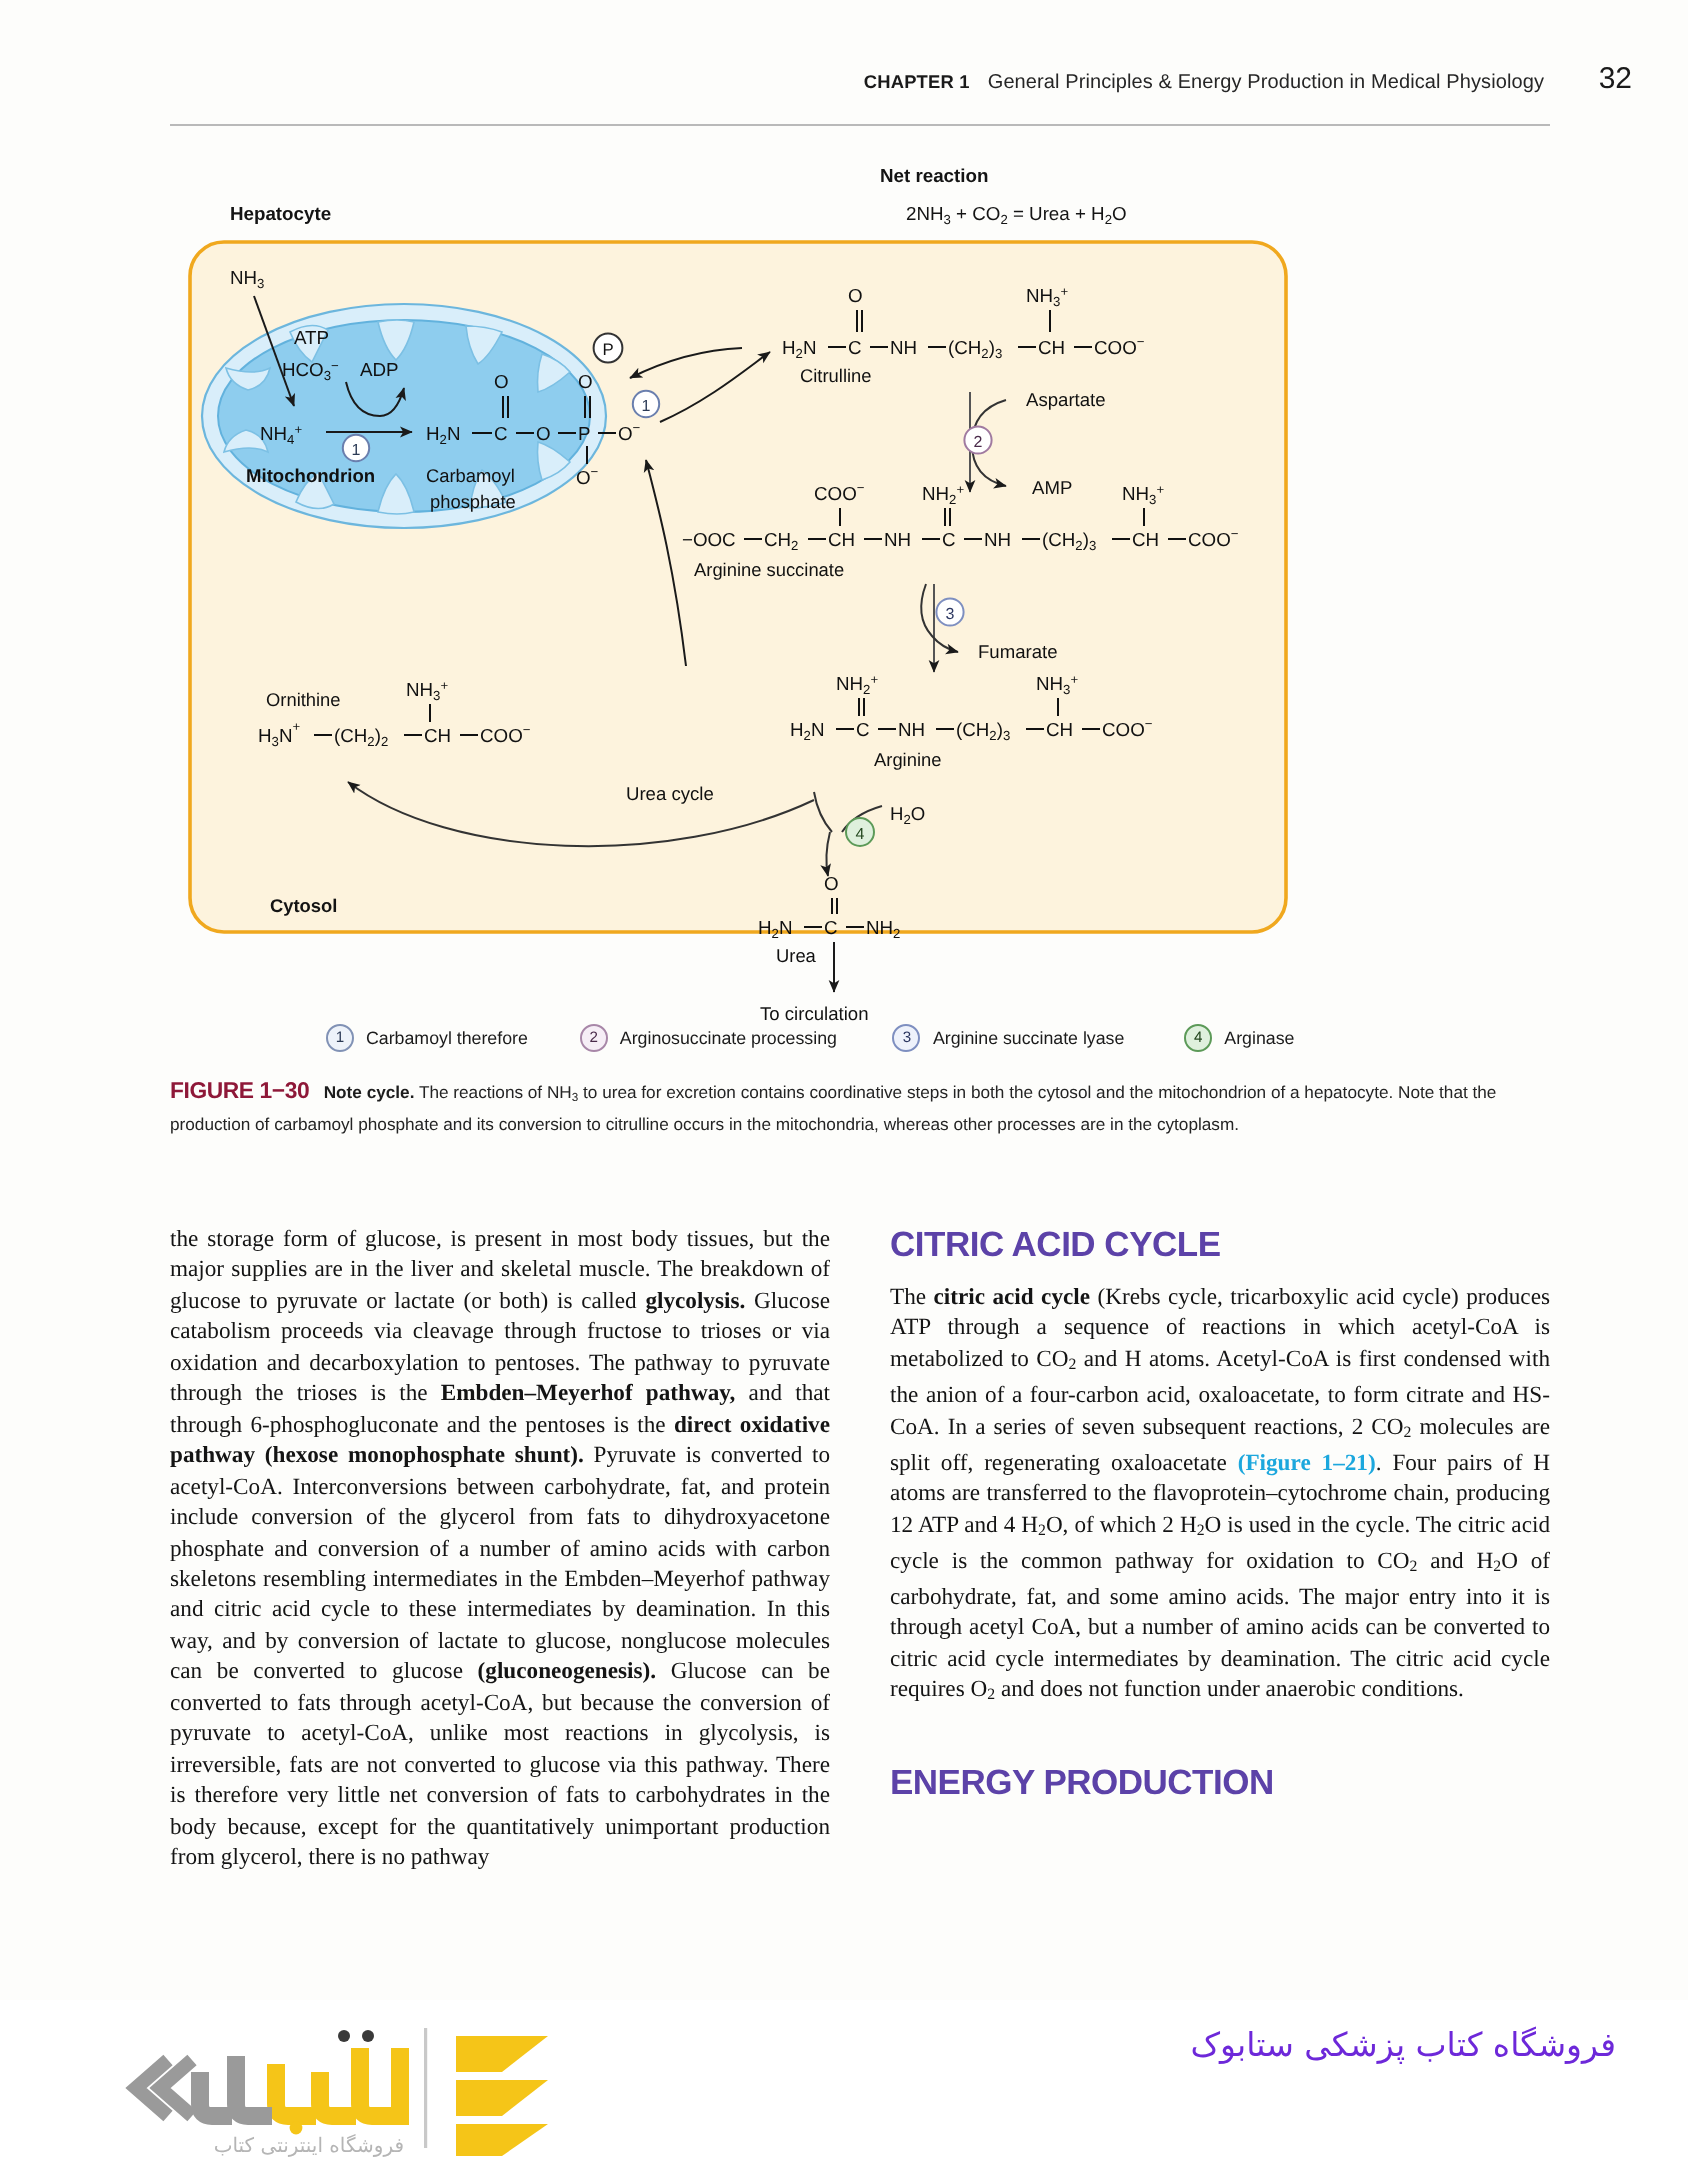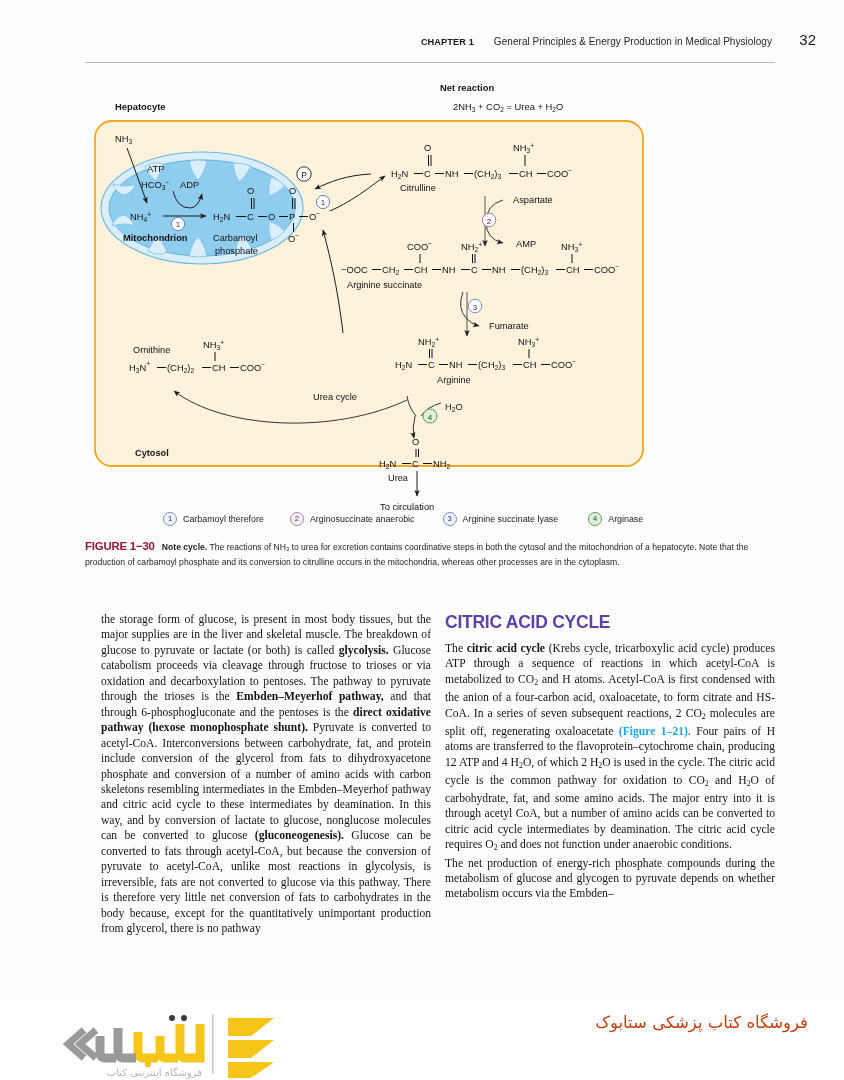--- a/index.html
+++ b/index.html
@@ -29,21 +29,21 @@
     left: 0; top: 36px;
     width: 844px;
     height: 20px;
   }
   #running-head .rh-inner {
     position: absolute;
     right: 72px;
     top: 0;
     display: flex;
     align-items: baseline;
-    gap: 20px;
+    gap: 9px;
     white-space: nowrap;
   }
   .rh-chapter {
     font-family: "Liberation Sans", sans-serif;
     font-weight: bold;
     font-size: 9.2px;
     letter-spacing: 0.1px;
     color: #1a1a1a;
   }
   .rh-title {
@@ -144,21 +144,21 @@
     height: 388px;
     overflow: hidden;
   }
   .col {
     position: absolute;
     top: 0;
     width: 330px;
     height: 388px;
     overflow: hidden;
   }
-  .col.left  { left: 16px; }
+  .col.left  { left: 0; }
   .col.right { left: 360px; }
 
   .body-p {
     font-family: "Liberation Serif", serif;
     font-size: 11.6px;
     line-height: 15.45px;
     color: #141414;
     text-align: justify;
     margin: 0;
     hyphens: none;
@@ -192,21 +192,21 @@
   #footer-right {
     position: absolute;
     right: 36px; top: 10px;
     width: 390px;
     text-align: right;
     direction: rtl;
   }
   .fa-line {
     font-family: "DejaVu Sans", sans-serif;
     font-size: 16.5px;
-    color: #c2410c;
+    color: #6d28d9;
     line-height: 26px;
     white-space: nowrap;
   }
   .url-line {
     direction: ltr;
     text-align: right;
     font-family: "Liberation Sans", sans-serif;
     font-size: 25px;
     letter-spacing: 3.4px;
     color: #2b2b2b;
@@ -446,21 +446,21 @@
     </svg>
   </div>
 
   <div id="fig-legend">
     <div class="legend-item i1">
       <span class="lg-circle c1">1</span>
       <span>Carbamoyl therefore</span>
     </div>
     <div class="legend-item i2">
       <span class="lg-circle c2">2</span>
-      <span>Arginosuccinate anaerobic</span>
+      <span>Arginosuccinate processing</span>
     </div>
     <div class="legend-item i3">
       <span class="lg-circle c3">3</span>
       <span>Arginine succinate lyase</span>
     </div>
     <div class="legend-item i4">
       <span class="lg-circle c4">4</span>
       <span>Arginase</span>
     </div>
   </div>
@@ -470,21 +470,21 @@
     <span>&nbsp;&nbsp;</span><span class="cap-lead">Note cycle.</span><span> The reactions of NH</span><sub>3</sub><span> to urea for excretion contains coordinative steps in both the cytosol and the mitochondrion of a hepatocyte. Note that the production of carbamoyl phosphate and its conversion to citrulline occurs in the mitochondria, whereas other processes are in the cytoplasm.</span>
   </div>
 
   <div id="columns">
     <div class="col left">
       <p class="body-p">the storage form of glucose, is present in most body tissues, but the major supplies are in the liver and skeletal muscle. The breakdown of glucose to pyruvate or lactate (or both) is called <b>glycolysis.</b> Glucose catabolism proceeds via cleavage through fructose to trioses or via oxidation and decarboxylation to pentoses. The pathway to pyruvate through the trioses is the <b>Embden–Meyerhof pathway,</b> and that through 6-phosphogluconate and the pentoses is the <b>direct oxidative pathway (hexose monophosphate shunt).</b> Pyruvate is converted to acetyl-CoA. Interconversions between carbohydrate, fat, and protein include conversion of the glycerol from fats to dihydroxyacetone phosphate and conversion of a number of amino acids with carbon skeletons resembling intermediates in the Embden–Meyerhof pathway and citric acid cycle to these intermediates by deamination. In this way, and by conversion of lactate to glucose, nonglucose molecules can be converted to glucose <b>(gluconeogenesis).</b> Glucose can be converted to fats through acetyl-CoA, but because the conversion of pyruvate to acetyl-CoA, unlike most reactions in glycolysis, is irreversible, fats are not converted to glucose via this pathway. There is therefore very little net conversion of fats to carbohydrates in the body because, except for the quantitatively unimportant production from glycerol, there is no pathway</p>
     </div>
     <div class="col right">
       <h2 class="head-a">CITRIC ACID CYCLE</h2>
       <p class="body-p">The <b>citric acid cycle</b> (Krebs cycle, tricarboxylic acid cycle) produces ATP through a sequence of reactions in which acetyl-CoA is metabolized to CO<sub>2</sub> and H atoms. Acetyl-CoA is first condensed with the anion of a four-carbon acid, oxaloacetate, to form citrate and HS-CoA. In a series of seven subsequent reactions, 2 CO<sub>2</sub> molecules are split off, regenerating oxaloacetate <span class="xref">(Figure 1–21)</span>. Four pairs of H atoms are transferred to the flavoprotein–cytochrome chain, producing 12 ATP and 4 H<sub>2</sub>O, of which 2 H<sub>2</sub>O is used in the cycle. The citric acid cycle is the common pathway for oxidation to CO<sub>2</sub> and H<sub>2</sub>O of carbohydrate, fat, and some amino acids. The major entry into it is through acetyl CoA, but a number of amino acids can be converted to citric acid cycle intermediates by deamination. The citric acid cycle requires O<sub>2</sub> and does not function under anaerobic conditions.</p>
-      <p class="body-p">The net production of energy-rich phosphate compounds during the metabolism of glucose and glycogen to pyruvate depends on whether metabolism occurs via the Embden–</p>
+      <h2 class="head-a second">ENERGY PRODUCTION</h2>
     </div>
   </div>
 
   <div id="footer">
     <svg id="footer-logo" viewBox="0 0 270 74" xmlns="http://www.w3.org/2000/svg">
 
       <g fill="#f5c518">
         <path d="M168,12 L214,12 L191,30 L168,30 Z"></path>
         <path d="M168,34 L214,34 L191,52 L168,52 Z"></path>
         <path d="M168,56 L214,56 L191,72 L168,72 Z"></path>

